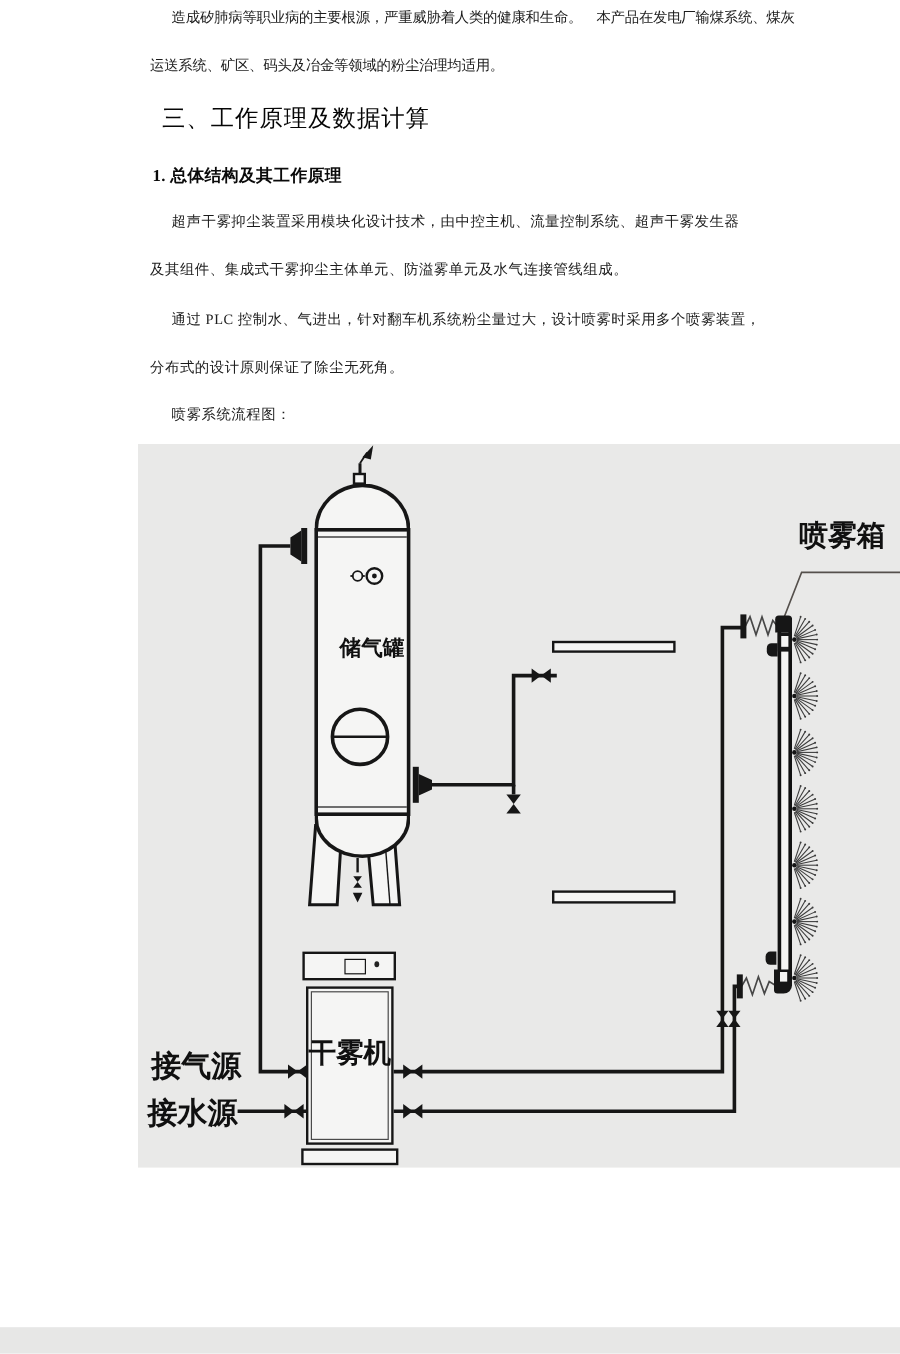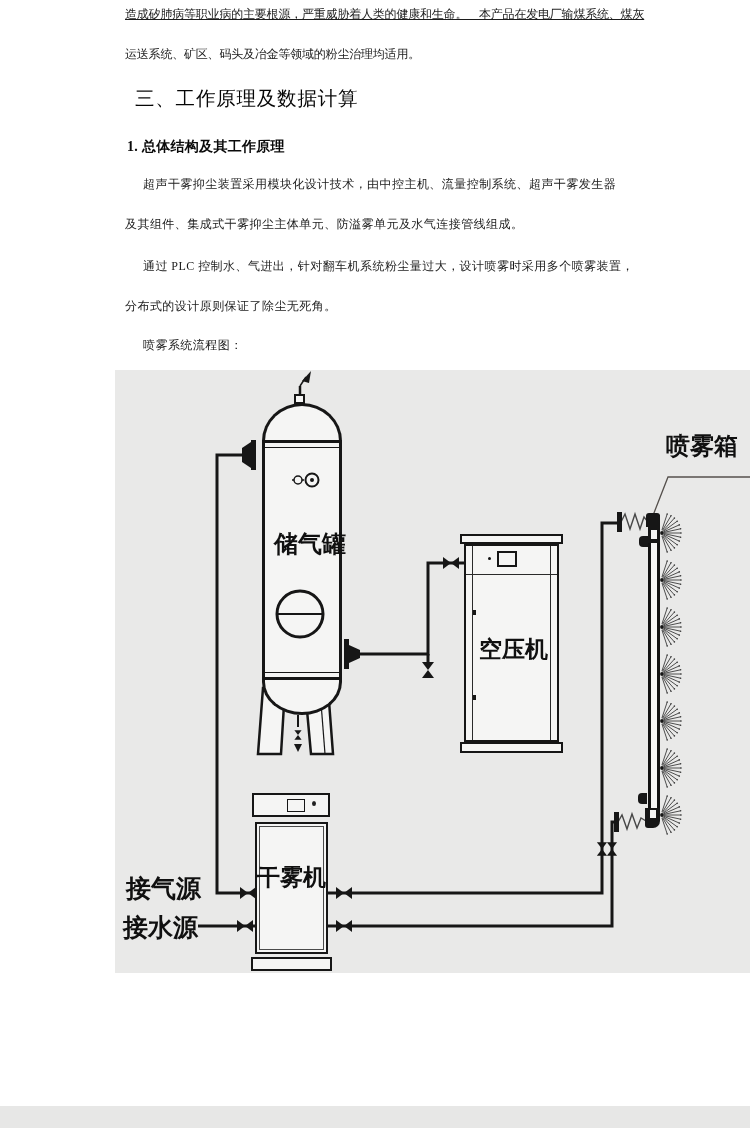--- a/index.html
+++ b/index.html
@@ -19,21 +19,21 @@
   .eqlabel{
     font-weight:600;color:#101010;text-align:center;white-space:nowrap;
     font-family:Liberation Mono, monospace;
   }
   .blk{background:#161616;}
   .bottom-strip{left:0;top:1106px;width:750px;height:22px;background:#e7e7e6;}
 </style>
 </head>
 <body>
 
-<div class="abs bodyline" style="left:125px;top:6px;text-decoration:underline;">造成矽肺病等职业病的主要根源，严重威胁着人类的健康和生命。　本产品在发电厂输煤系统、煤灰</div>
+<div class="abs bodyline" style="left:143px;top:6px;">造成矽肺病等职业病的主要根源，严重威胁着人类的健康和生命。　本产品在发电厂输煤系统、煤灰</div>
 <div class="abs bodyline" style="left:125px;top:46px;">运送系统、矿区、码头及冶金等领域的粉尘治理均适用。</div>
 <div class="abs h2" style="left:135px;top:85px;">三、工作原理及数据计算</div>
 <div class="abs h3" style="left:127px;top:138px;">1. 总体结构及其工作原理</div>
 <div class="abs paraline" style="left:143px;top:176px;">超声干雾抑尘装置采用模块化设计技术，由中控主机、流量控制系统、超声干雾发生器</div>
 <div class="abs paraline" style="left:125px;top:216px;">及其组件、集成式干雾抑尘主体单元、防溢雾单元及水气连接管线组成。</div>
 <div class="abs paraline" style="left:143px;top:258px;">通过 PLC 控制水、气进出，针对翻车机系统粉尘量过大，设计喷雾时采用多个喷雾装置，</div>
 <div class="abs paraline" style="left:125px;top:298px;">分布式的设计原则保证了除尘无死角。</div>
 <div class="abs paraline" style="left:143px;top:337px;">喷雾系统流程图：</div>
 
 <div class="abs diagram">
@@ -145,33 +145,23 @@
       <use href="#fan" transform="translate(546,398)"></use>
       <use href="#fan" transform="translate(546,445)"></use>
     </g>
   </svg>
 
   <div class="abs equip" style="left:147px;top:33px;width:80px;height:40px;border-bottom:none;border-radius:40px 40px 0 0 / 38px 38px 0 0;border-width:3px;"></div>
   <div class="abs equip" style="left:147px;top:70px;width:80px;height:240px;border-width:3px;"></div>
   <div class="abs" style="left:150px;top:77px;width:74px;height:0;border-top:1.5px solid #161616;"></div>
   <div class="abs" style="left:150px;top:302px;width:74px;height:0;border-top:1.5px solid #161616;"></div>
   <div class="abs equip" style="left:147px;top:310px;width:80px;height:35px;border-top:none;border-radius:0 0 40px 40px / 0 0 33px 33px;border-width:3px;"></div>
-  <div class="abs eqlabel" style="left:147px;top:158px;width:96px;font-size:24px;">储气罐</div>
+  <div class="abs eqlabel" style="left:147px;top:158px;width:96px;font-size:18px;">储气罐</div>
 
   <div class="abs equip" style="left:345px;top:164px;width:103px;height:10px;"></div>
-  <div class="abs equip" style="left:349px;top:174px;width:95px;height:198px;">
-    <div class="abs" style="left:6px;top:0;height:100%;border-left:1.5px solid #2a2a2a;"></div>
-    <div class="abs" style="right:6px;top:0;height:100%;border-left:1.5px solid #2a2a2a;"></div>
-    <div class="abs" style="left:0;top:28px;width:100%;border-top:1.5px solid #2a2a2a;"></div>
-    <div class="abs" style="left:31px;top:5px;width:20px;height:16px;border:2px solid #161616;background:#f5f5f4;box-sizing:border-box;"></div>
-    <div class="abs" style="left:22px;top:11px;width:3px;height:3px;background:#111;border-radius:50%;"></div>
-    <div class="abs blk" style="left:7px;top:64px;width:2.5px;height:5px;"></div>
-    <div class="abs blk" style="left:7px;top:149px;width:2.5px;height:5px;"></div>
-    <div class="abs eqlabel" style="left:0;top:88px;width:95px;font-size:23px;">空压机</div>
-  </div>
   <div class="abs equip" style="left:345px;top:372px;width:103px;height:11px;"></div>
 
   <div class="abs equip" style="left:137px;top:423px;width:78px;height:24px;">
     <div class="abs" style="left:33px;top:4px;width:18px;height:13px;border:1.5px solid #161616;background:#f5f5f4;box-sizing:border-box;"></div>
     <div class="abs" style="left:58px;top:6px;width:4px;height:5px;background:#222;border-radius:50%;"></div>
   </div>
   <div class="abs equip" style="left:140px;top:452px;width:73px;height:132px;border-width:2.5px;">
     <div class="abs" style="left:2px;top:2px;right:2px;bottom:2px;border:1px solid #4a4a4a;"></div>
     <div class="abs eqlabel" style="left:0;top:38px;width:68px;font-size:23px;">干雾机</div>
   </div>

